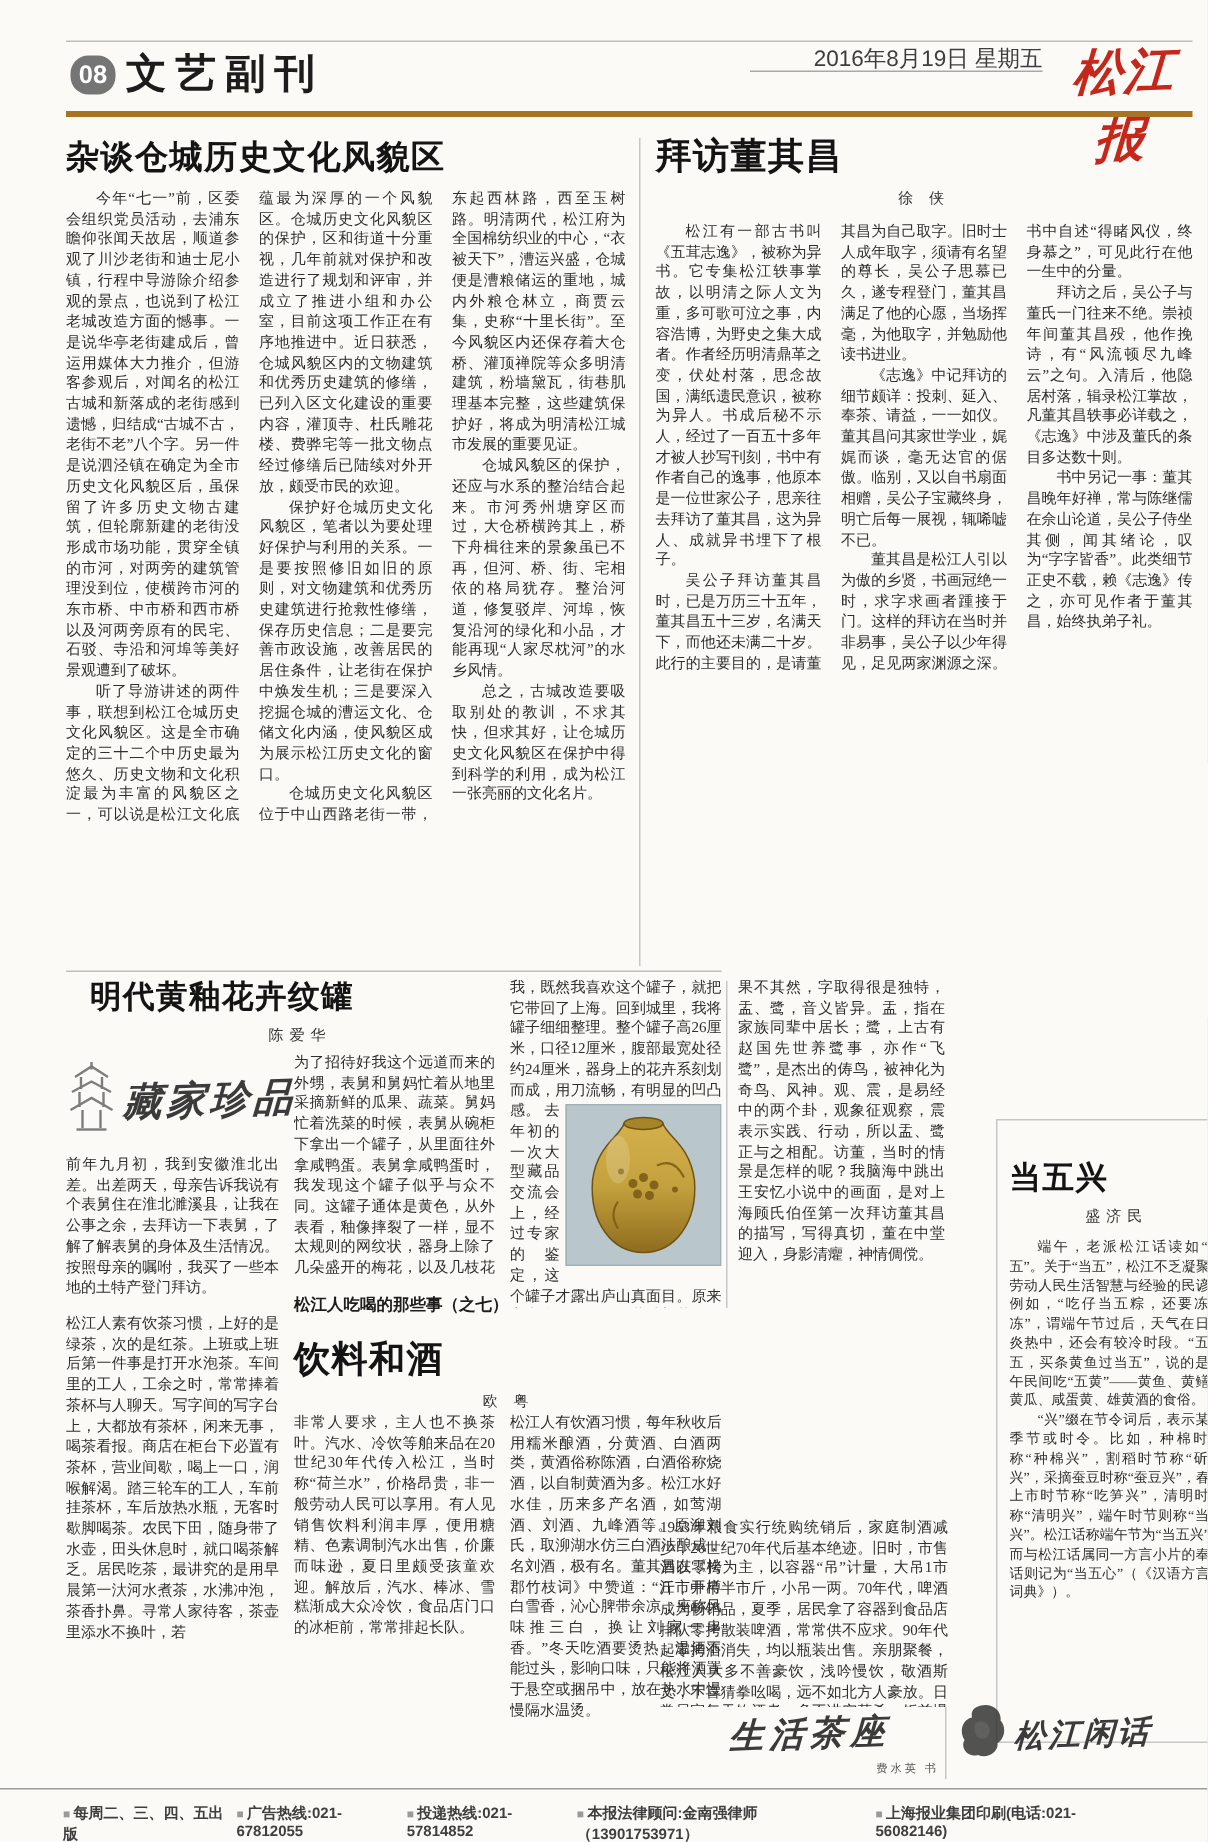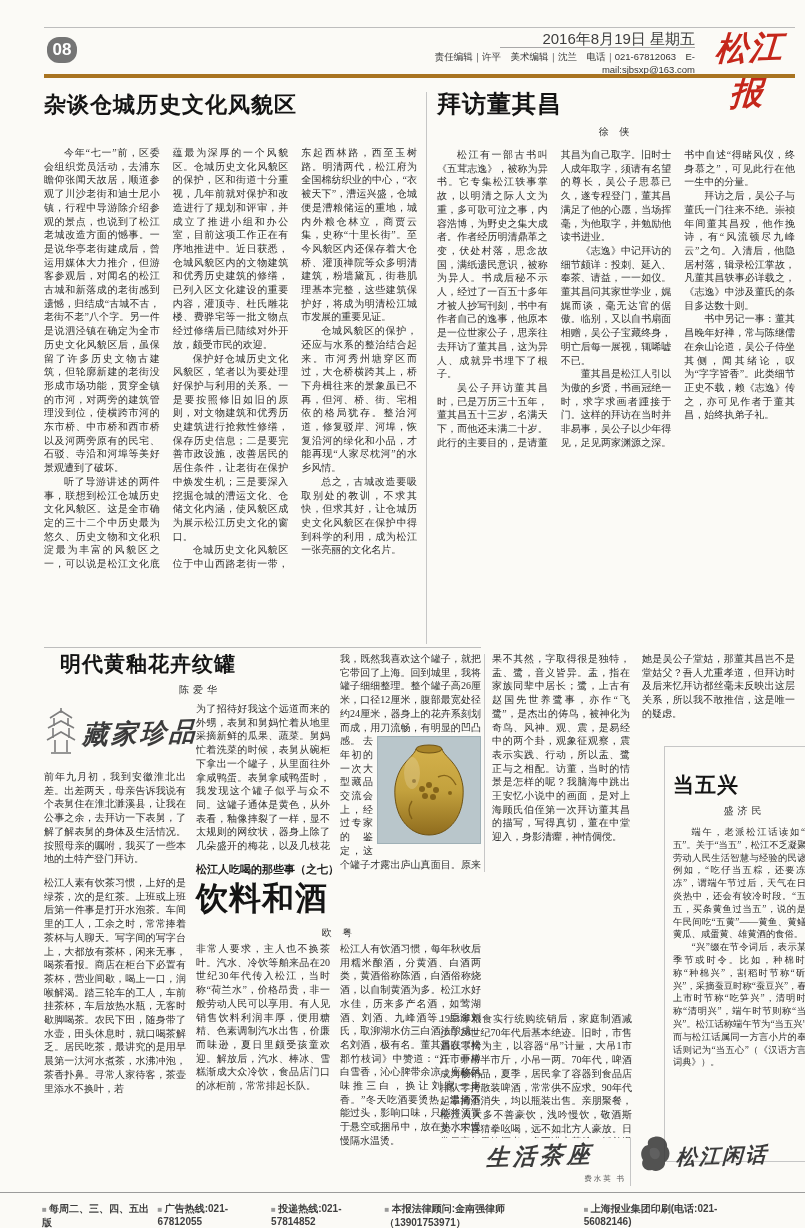--- a/index.html
+++ b/index.html
@@ -27,21 +27,21 @@
 
   
   .art-title{font-weight:bold;color:#141414;letter-spacing:1px;}
   .byline{text-align:center;font-size:10px;color:#333;letter-spacing:4px;margin-top:5px;}
   .body{font-size:10px;line-height:13.7px;text-align:justify;overflow:hidden;color:#2e2e2e;}
   .body p{margin:0;text-indent:2em;}
   .cols3{column-count:3;column-gap:13px;}
 
   .a1{left:44px;top:90px;width:373px;}
   .a1 .art-title{font-size:22px;}
-  .a1 .body{height:488px;margin-top:26px;}
+  .a1 .body{height:488px;margin-top:6px;}
 
   .a2{left:437px;top:88px;width:358px;}
   .a2 .art-title{font-size:24px;}
   .a2 .body{height:492px;margin-top:9px;}
 
   .a2cont1{left:492px;top:652px;width:138px;height:224px;}
   .a2cont2{left:642px;top:652px;width:153px;height:86px;}
   .a2box{left:430px;top:888px;width:202px;height:118px;border:1px solid #c0c0c0;
          padding:8px 9px;box-sizing:border-box;}
 
@@ -53,21 +53,21 @@
   .a3logo .callig{font-size:26px;letter-spacing:3px;}
   .a3c1{left:44px;top:770px;width:142px;height:98px;font-family:Liberation Serif, serif;}
   .a3c2{left:196px;top:702px;width:134px;height:150px;}
   .a3c3{left:340px;top:652px;width:141px;height:220px;}
   .jarwrap{float:right;width:104px;height:108px;margin:2px 0 2px 4px;background:#b9c6cb;
            border:1px solid #9fb0b6;box-sizing:border-box;}
 
   .a4c1{left:44px;top:876px;width:142px;height:312px;}
   .a4head{left:196px;top:862px;width:286px;}
   .kicker{font-size:11px;font-weight:bold;color:#1d1d1d;font-family:"Liberation Sans",sans-serif;}
-  .a4head .art-title{font-size:32px;margin-top:0;}
+  .a4head .art-title{font-size:24px;margin-top:13px;}
   .a4c2{left:196px;top:942px;width:134px;height:246px;}
   .a4c3{left:340px;top:942px;width:141px;height:246px;}
   .a4c4{left:440px;top:1012px;width:192px;height:126px;}
 
   .a5{left:664px;top:746px;width:161px;height:416px;border:1px solid #c6c6c6;
       padding:24px 8px;box-sizing:border-box;}
   .a5 .art-title{font-size:21px;}
   .a5 .body{font-size:9.3px;line-height:12.8px;height:296px;margin-top:8px;}
 
   .teahouse{left:486px;top:1140px;width:140px;height:48px;}
@@ -82,23 +82,23 @@
           font-size:10px;font-weight:bold;color:#3f3f3f;}
   .footer .item::before{content:"■ ";color:#9a9a9a;font-size:8px;}
 </style>
 </head>
 <body>
 
 <div class="page">
 
   <div class="abs hline" style="left:44px;top:27px;width:751px;"></div>
   <div class="abs pagebox">08</div>
+  <div class="abs section-title">文艺副刊</div>
   <div class="abs dateline">2016年8月19日 星期五</div>
   <div class="abs hline" style="left:500px;top:47px;width:195px;background:#a8a8a8;"></div>
-  <div class="abs editors">责任编辑｜许平　美术编辑｜沈兰　电话｜021-67812063　E-mail:sjbsxp@163.com</div>
   <div class="abs masthead">松江报</div>
   <div class="abs orange-rule"></div>
 
   <div class="abs a1">
     <div class="art-title">杂谈仓城历史文化风貌区</div>
     <div class="body cols3">
       <p>今年“七一”前，区委会组织党员活动，去浦东瞻仰张闻天故居，顺道参观了川沙老街和迪士尼小镇，行程中导游除介绍参观的景点，也说到了松江老城改造方面的憾事。一是说华亭老街建成后，曾运用媒体大力推介，但游客参观后，对闻名的松江古城和新落成的老街感到遗憾，归结成“古城不古，老街不老”八个字。另一件是说泗泾镇在确定为全市历史文化风貌区后，虽保留了许多历史文物古建筑，但轮廓新建的老街没形成市场功能，贯穿全镇的市河，对两旁的建筑管理没到位，使横跨市河的东市桥、中市桥和西市桥以及河两旁原有的民宅、石驳、寺沿和河埠等美好景观遭到了破坏。</p>
       <p>听了导游讲述的两件事，联想到松江仓城历史文化风貌区。这是全市确定的三十二个中历史最为悠久、历史文物和文化积淀最为丰富的风貌区之一，可以说是松江文化底蕴最为深厚的一个风貌区。仓城历史文化风貌区的保护，区和街道十分重视，几年前就对保护和改造进行了规划和评审，并成立了推进小组和办公室，目前这项工作正在有序地推进中。近日获悉，仓城风貌区内的文物建筑和优秀历史建筑的修缮，已列入区文化建设的重要内容，灌顶寺、杜氏雕花楼、费骅宅等一批文物点经过修缮后已陆续对外开放，颇受市民的欢迎。</p>
       <p>保护好仓城历史文化风貌区，笔者以为要处理好保护与利用的关系。一是要按照修旧如旧的原则，对文物建筑和优秀历史建筑进行抢救性修缮，保存历史信息；二是要完善市政设施，改善居民的居住条件，让老街在保护中焕发生机；三是要深入挖掘仓城的漕运文化、仓储文化内涵，使风貌区成为展示松江历史文化的窗口。</p>
       <p>仓城历史文化风貌区位于中山西路老街一带，东起西林路，西至玉树路。明清两代，松江府为全国棉纺织业的中心，“衣被天下”，漕运兴盛，仓城便是漕粮储运的重地，城内外粮仓林立，商贾云集，史称“十里长街”。至今风貌区内还保存着大仓桥、灌顶禅院等众多明清建筑，粉墙黛瓦，街巷肌理基本完整，这些建筑保护好，将成为明清松江城市发展的重要见证。</p>
@@ -119,21 +119,20 @@
       <p>董其昌是松江人引以为傲的乡贤，书画冠绝一时，求字求画者踵接于门。这样的拜访在当时并非易事，吴公子以少年得见，足见两家渊源之深。书中自述“得睹风仪，终身慕之”，可见此行在他一生中的分量。</p>
       <p>拜访之后，吴公子与董氏一门往来不绝。崇祯年间董其昌殁，他作挽诗，有“风流顿尽九峰云”之句。入清后，他隐居村落，辑录松江掌故，凡董其昌轶事必详载之，《志逸》中涉及董氏的条目多达数十则。</p>
       <p>书中另记一事：董其昌晚年好禅，常与陈继儒在佘山论道，吴公子侍坐其侧，闻其绪论，叹为“字字皆香”。此类细节正史不载，赖《志逸》传之，亦可见作者于董其昌，始终执弟子礼。</p>
     </div>
   </div>
 
   <div class="abs hline" style="left:44px;top:647px;width:437px;"></div>
   <div class="abs vline" style="left:484px;top:654px;height:218px;"></div>
 
   <div class="abs body a2cont1">果不其然，字取得很是独特，盂、鹭，音义皆异。盂，指在家族同辈中居长；鹭，上古有赵国先世养鹭事，亦作“飞鹭”，是杰出的俦鸟，被神化为奇鸟、风神。观、震，是易经中的两个卦，观象征观察，震表示实践、行动，所以盂、鹭正与之相配。访董，当时的情景是怎样的呢？我脑海中跳出王安忆小说中的画面，是对上海顾氏伯侄第一次拜访董其昌的描写，写得真切，董在中堂迎入，身影清癯，神情倜傥。</div>
-  <div class="abs body a2cont2">她是吴公子堂姑，那董其昌岂不是堂姑父？吾人尤重孝道，但拜访时及后来忆拜访都丝毫未反映出这层关系，所以我不敢推信，这是唯一的疑虑。</div>
 
   <div class="abs a3head">
     <div class="art-title">明代黄釉花卉纹罐</div>
     <div class="byline">陈爱华</div>
   </div>
   <div class="abs a3logo">
     <span>
       <svg width="30" height="50" viewBox="0 0 30 50">
         <g stroke="#7d7d7d" stroke-width="1.6" fill="none">
           <path d="M15 2 L15 7"></path>

